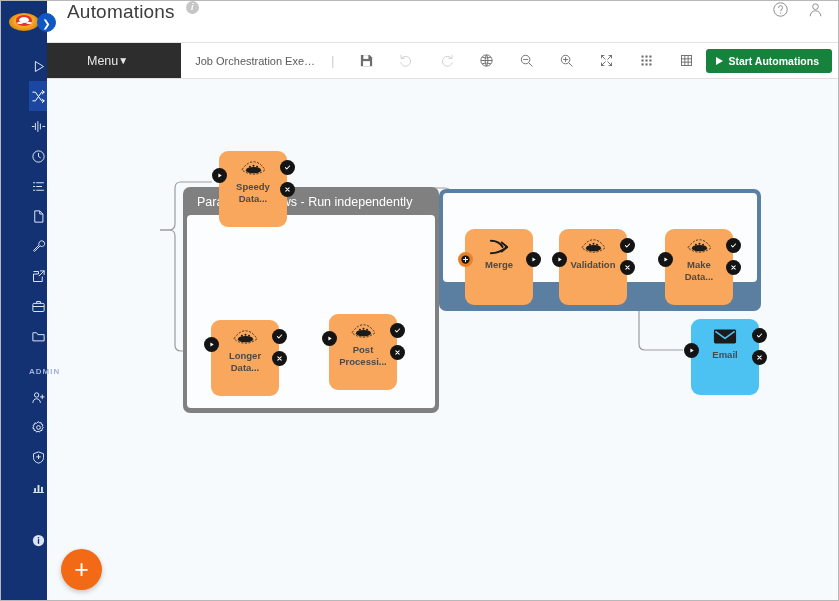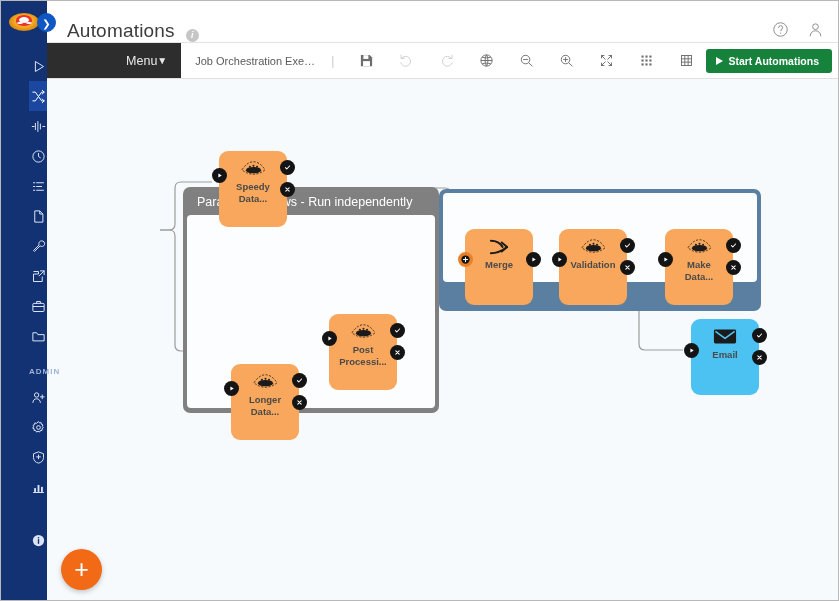--- a/index.html
+++ b/index.html
@@ -75,21 +75,21 @@
   .nav-divider {
     height: 1px; background: #3c5d9e; margin: 12px 9px 0 9px;
   }
 
   
   #header {
     position: absolute; left: 46px; top: 0;
     width: 793px; height: 42px;
     background: #ffffff;
     border-bottom: 1px solid #e3e3e3;
-    display: flex; align-items: flex-end;
+    display: flex; align-items: flex-start;
     z-index: 20;
   }
   #page-title {
     font-size: 19px; color: #3d3d3d; font-weight: 400;
     margin-left: 20px; letter-spacing: .2px;
   }
   #title-info-icon {
     width: 13px; height: 13px; border-radius: 50%;
     background: #c6c6c6; color: #fff;
     font-size: 9px; line-height: 13px; text-align: center;
@@ -107,21 +107,21 @@
   #toolbar {
     position: absolute; left: 46px; top: 42px;
     width: 793px; height: 36px;
     background: #ffffff;
     border-bottom: 1px solid #e0e0e0;
     display: flex; align-items: stretch;
     z-index: 20;
   }
   #menu-dropdown {
     width: 161px; background: #2d2d2d;
-    display: flex; align-items: center; justify-content: flex-end;
+    display: flex; align-items: center; justify-content: flex-start;
     padding: 0 14px 0 40px;
     cursor: pointer;
   }
   #menu-dropdown .label { color: #e8e8e8; font-size: 12.5px; }
   #menu-dropdown .caret { color: #e8e8e8; font-size: 10px; }
   #toolbar-items {
     flex: 1; display: flex; align-items: center;
     padding-left: 14px; gap: 0;
   }
   #doc-name {
@@ -530,21 +530,21 @@
           </svg>
       </div>
       <div class="port out-fail">
         <svg viewBox="0 0 24 24">
             <circle cx="12" cy="12" r="11" fill="#141414"></circle>
             <path d="M7.5 7.5l9 9M16.5 7.5l-9 9" stroke="#fff" stroke-width="2.8" stroke-linecap="round"></path>
           </svg>
       </div>
     </div>
 
-    <div class="node orange" style="left:184px; top:241px;margin-top:44px;">
+    <div class="node orange" style="left:164px; top:241px;">
       <div class="nicon">
         <svg viewBox="0 0 30 18" width="27" height="16">
           <path d="M2 11 Q8 2 15 2 Q22 2 28 11 Q22 16 15 16 Q8 16 2 11z" fill="none" stroke="#1b1b1b" stroke-width=".9" stroke-dasharray="2.4 1.7"></path>
           <ellipse cx="15" cy="11.4" rx="8.5" ry="3.6" fill="#1b1b1b"></ellipse>
           <circle cx="11" cy="7.6" r="1.1" fill="#1b1b1b"></circle>
             <circle cx="15" cy="6.4" r="1.1" fill="#1b1b1b"></circle>
             <circle cx="19" cy="7.6" r="1.1" fill="#1b1b1b"></circle>
         </svg>
       </div>
       <div class="nlabel">Longer<br>Data...</div>

